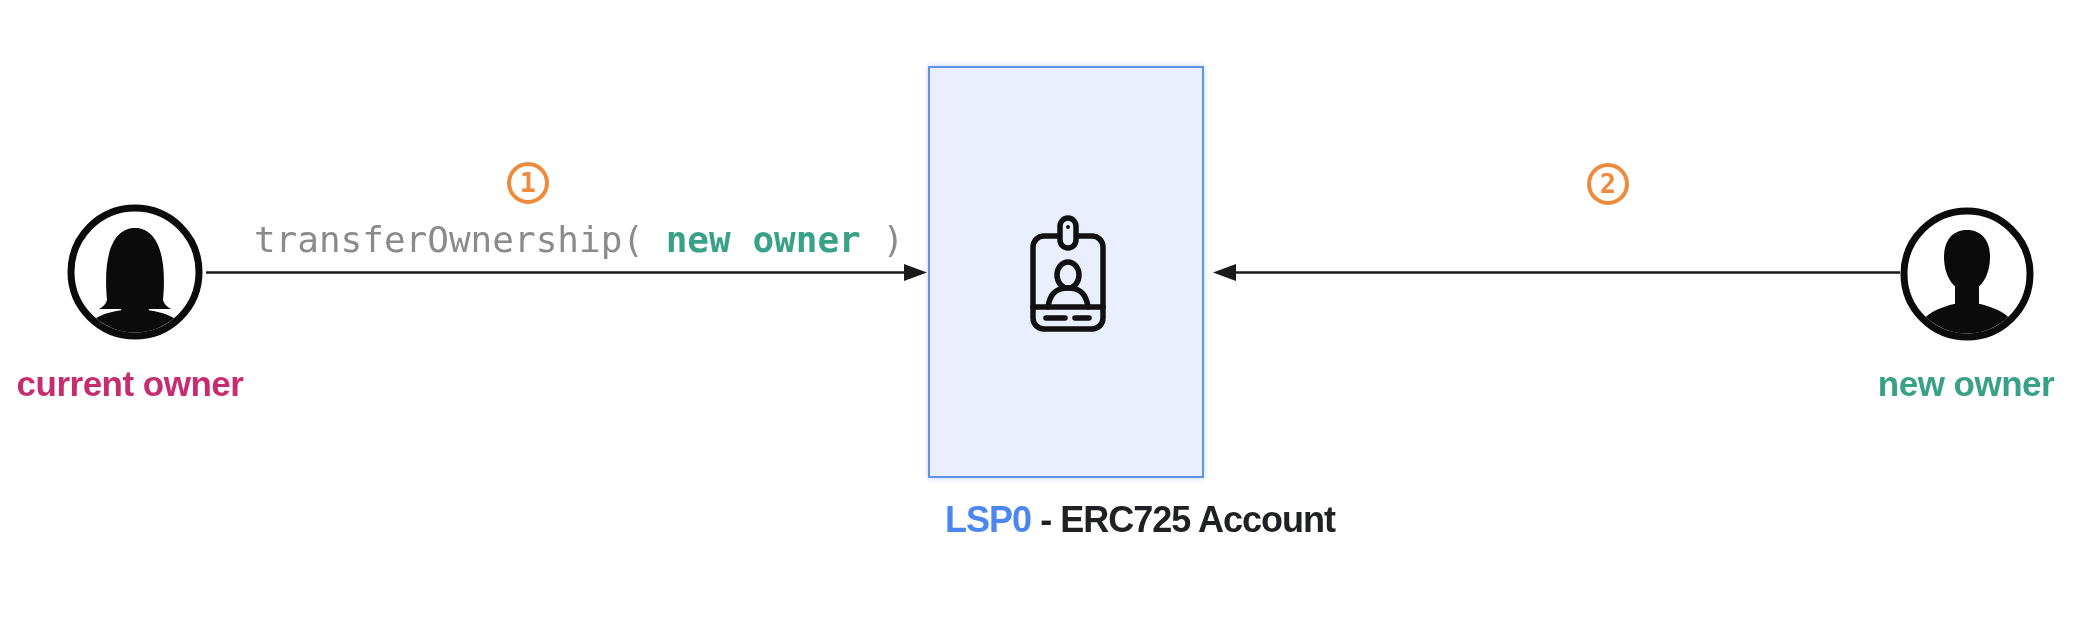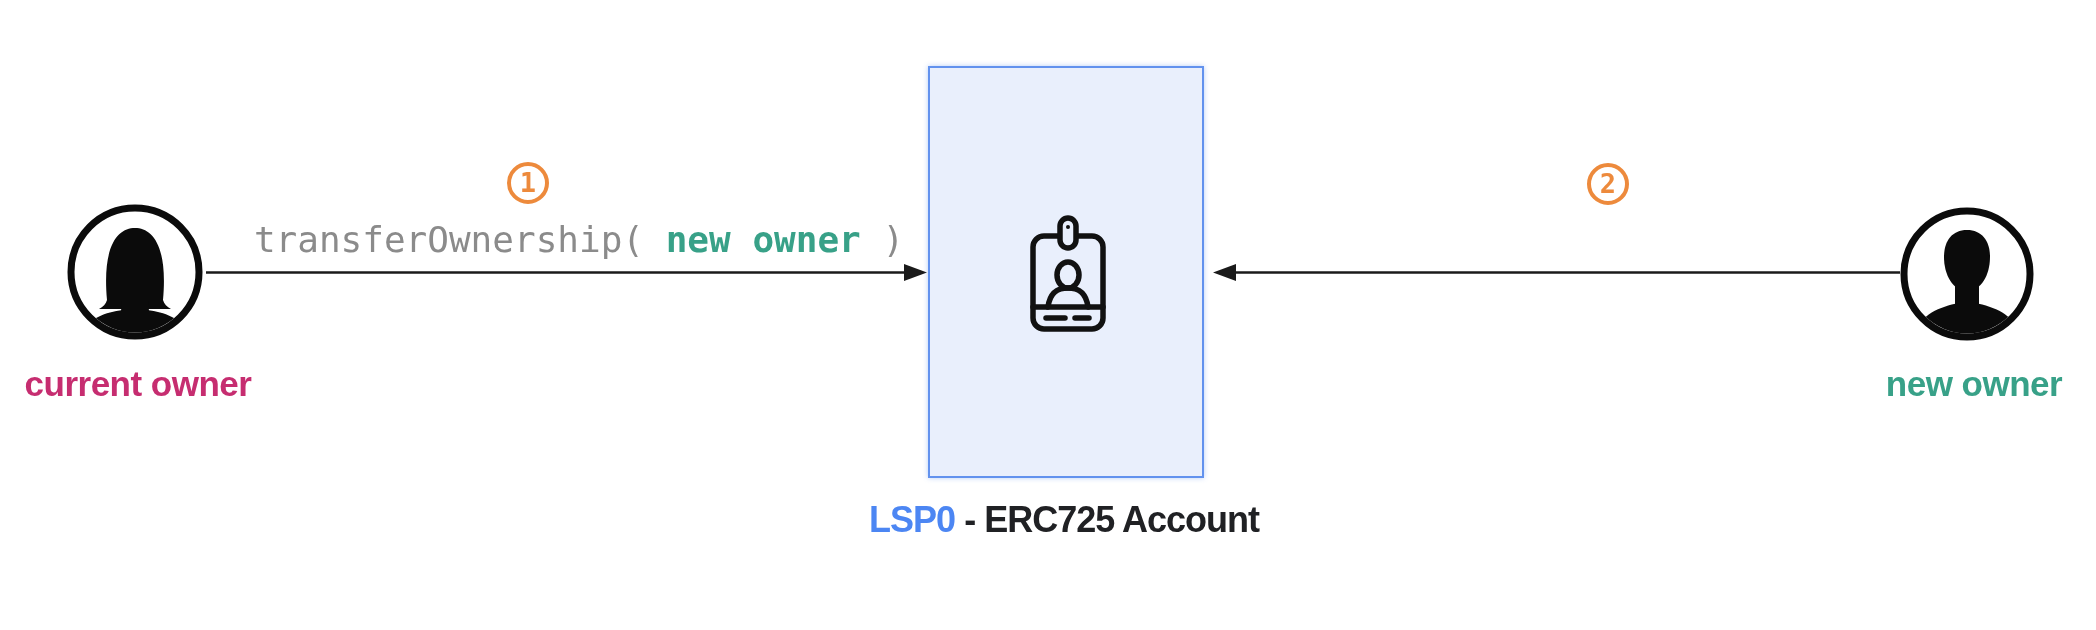--- a/index.html
+++ b/index.html
@@ -15,21 +15,21 @@
 
   
   .avatar{position:absolute;}
   .avatar-left{left:66px;top:203px;width:138px;height:138px;}
   .avatar-right{left:1899px;top:206px;width:136px;height:136px;}
 
   
   .actor-label{
     position:absolute;top:366px;
     font-weight:bold;font-size:35px;line-height:35px;letter-spacing:-0.5px;
-    white-space:nowrap;transform:translateX(-50%);margin-left:8px;
+    white-space:nowrap;transform:translateX(-50%);
   }
   .actor-label.current{left:130px;color:#c62d70;}
   .actor-label.new{left:1966px;color:#38a188;}
 
   
   .code-label{
     position:absolute;top:222px;
     font-family:"DejaVu Sans Mono",monospace;
     font-size:36px;line-height:36px;color:#8b8b8b;
     white-space:pre;transform:translateX(-50%);text-align:right;
@@ -54,21 +54,21 @@
     position:absolute;left:928px;top:66px;width:276px;height:412px;
     box-sizing:border-box;background:#e9effc;border:2px solid #6292ee;
     box-shadow:0 0 5px rgba(98,146,238,0.45);
   }
   .account-box .badge-icon{
     position:absolute;left:99px;top:147px;width:78px;height:118px;
   }
 
   
   .box-caption{
-    position:absolute;left:1064px;top:502px;transform:translateX(-50%);
+    position:absolute;left:1140px;top:502px;transform:translateX(-50%);
     font-weight:bold;font-size:36px;line-height:36px;letter-spacing:-1px;
     color:#202124;white-space:pre;
   }
   .box-caption .lsp{color:#4c86f3;}
 </style>
 </head>
 <body>
 
 <div class="canvas">
 

